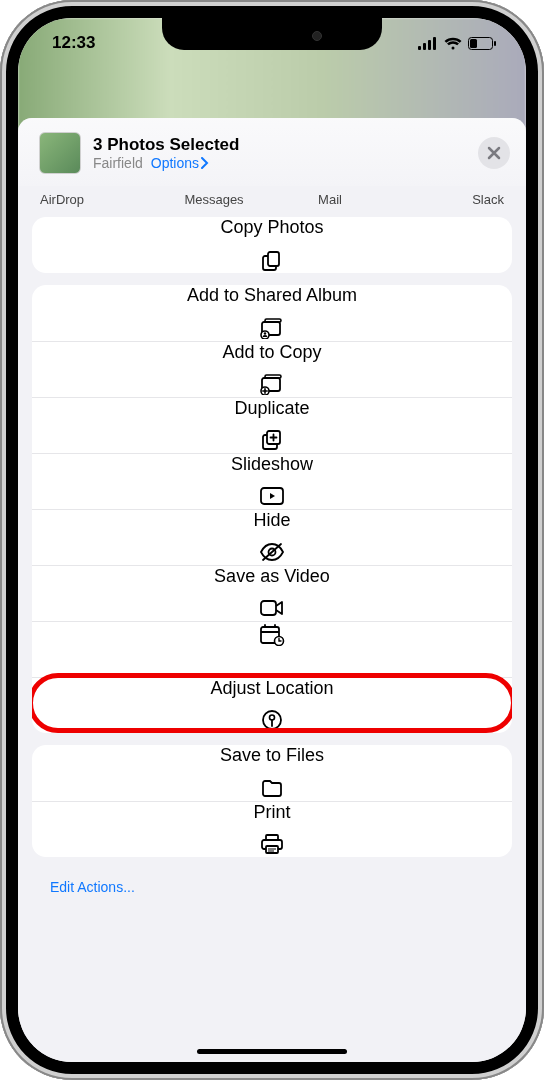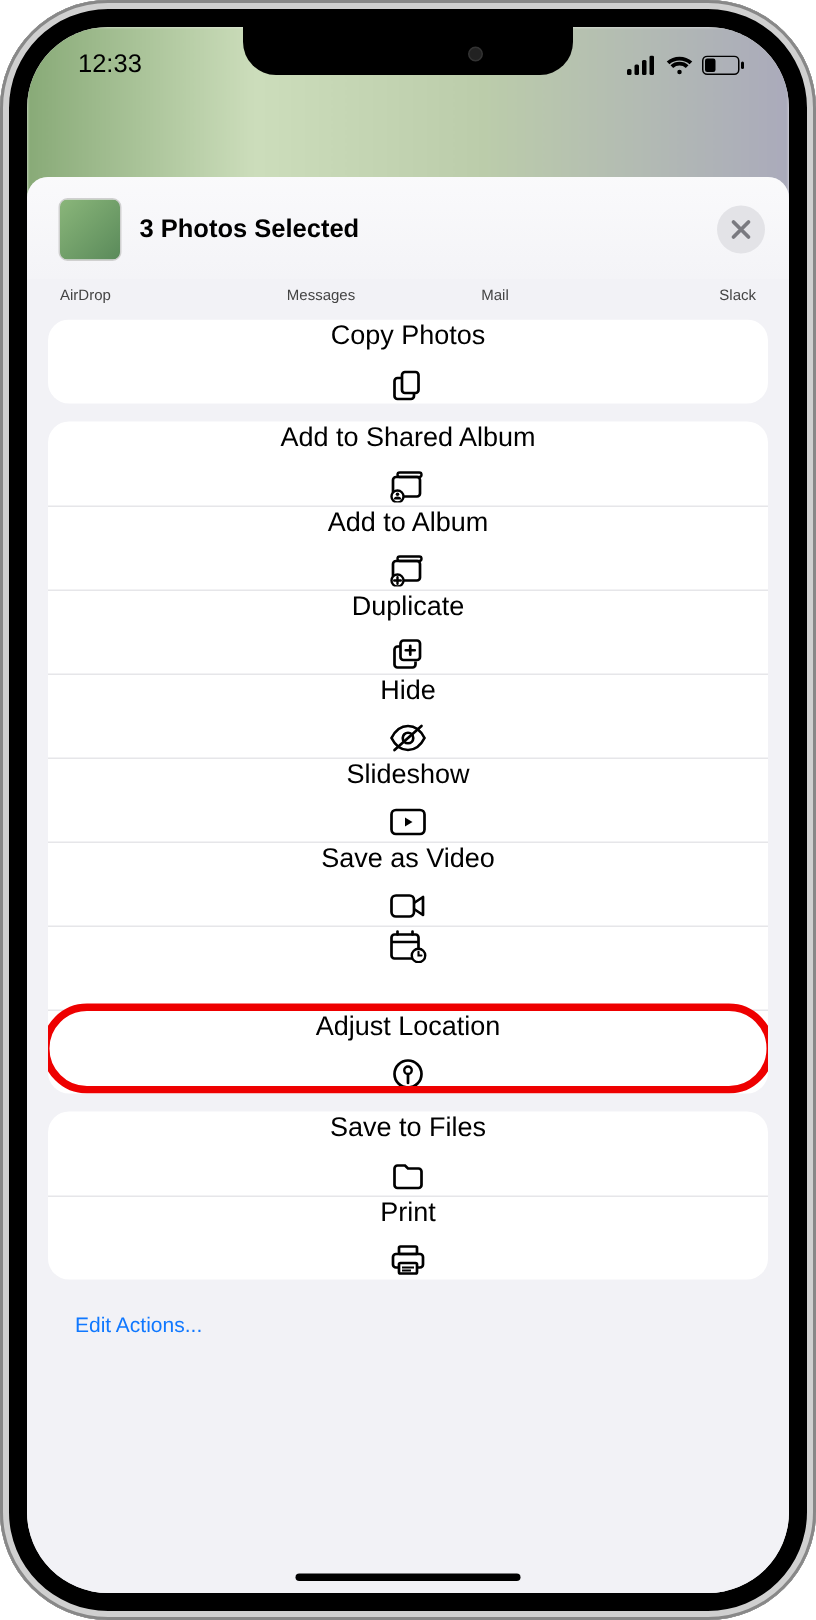--- a/index.html
+++ b/index.html
@@ -49,21 +49,21 @@
   .status-bar {
     position: absolute;
     top: 0; left: 0; right: 0;
     height: 50px;
     display: flex;
     justify-content: space-between;
     align-items: center;
     padding: 0 30px 0 34px;
     z-index: 15;
     color: #000;
-    font-weight: 400;
+    font-weight: 700;
     font-size: 17px;
   }
   .status-right { display:flex; gap:6px; align-items:center; }
   .bg-layer {
     position:absolute; top:0; left:0; right:0;
     height: 120px;
     background: linear-gradient(90deg,#8a7, #cdb 30%, #bca 60%, #aab 100%);
     filter: blur(1px);
   }
   .share-sheet {
@@ -100,21 +100,21 @@
   .sheet-title{font-size:17px;font-weight:600;color:#000;}
   .sheet-sub{font-size:14px;color:#888;display:flex;gap:8px;align-items:center;}
   .options-link{color:#1078ff;display:flex;align-items:center;gap:2px;}
   .close-btn{
     width:32px;height:32px;border-radius:50%;
     background:#e3e3e7;display:flex;align-items:center;justify-content:center;
     color:#7a7a80;
   }
   .app-row{
     display:flex;justify-content:space-between;padding:6px 22px 10px 22px;
-    font-size:10px;color:#444;
+    font-size:13px;color:#444;
   }
   .app-row span{flex:1;text-align:center;}
   .app-row span:first-child{text-align:left;}
   .app-row span:last-child{text-align:right;}
   .actions-scroll{
     flex:1;overflow:hidden;padding:0 14px 6px 14px;
     display:flex;flex-direction:column;gap:12px;
   }
   .action-group{
     background:#fff;border-radius:14px;overflow:hidden;
@@ -166,20 +166,29 @@
       </div>
     </div>
 
     <div class="bg-layer"></div>
 
     <div class="share-sheet">
       <div class="sheet-header">
         <div class="thumb"></div>
         <div class="sheet-title-block">
           <div class="sheet-title">3 Photos Selected</div>
+          <div class="sheet-sub">
+            <span>Fairfield</span>
+            <span class="options-link">
+              <span>Options</span>
+              <svg width="8" height="12" viewBox="0 0 8 12">
+                  <path d="M1 1 L6 6 L1 11" stroke="#1078ff" stroke-width="2" fill="none" stroke-linecap="round"></path>
+                </svg>
+            </span>
+          </div>
         </div>
         <div class="close-btn">
           <svg width="14" height="14" viewBox="0 0 14 14">
               <path d="M2 2 L12 12 M12 2 L2 12" stroke="#7a7a80" stroke-width="2.5" stroke-linecap="round"></path>
             </svg>
         </div>
       </div>
 
       <div class="app-row">
         <span>AirDrop</span>
@@ -208,56 +217,56 @@
               <svg width="26" height="22" viewBox="0 0 26 22">
                   <rect x="3" y="5" width="18" height="13" rx="2" fill="none" stroke="#000" stroke-width="1.8"></rect>
                   <rect x="6" y="2" width="16" height="3" rx="1.5" fill="none" stroke="#000" stroke-width="1.6"></rect>
                   <circle cx="6" cy="18" r="4" fill="#fff" stroke="#000" stroke-width="1.6"></circle>
                   <circle cx="6" cy="16.5" r="1.2" fill="#000"></circle>
                   <path d="M3.5 20 a2.5 2 0 0 1 5 0" fill="#000"></path>
                 </svg>
             </span>
           </div>
           <div class="action-row">
-            <span>Add to Album</span>
+            <span>Add to Copy</span>
             <span class="action-icon">
               <svg width="26" height="22" viewBox="0 0 26 22">
                   <rect x="3" y="5" width="18" height="13" rx="2" fill="none" stroke="#000" stroke-width="1.8"></rect>
                   <rect x="6" y="2" width="16" height="3" rx="1.5" fill="none" stroke="#000" stroke-width="1.6"></rect>
                   <circle cx="6" cy="18" r="4" fill="#fff" stroke="#000" stroke-width="1.6"></circle>
                   <path d="M6 15.8 V20.2 M3.8 18 H8.2" stroke="#000" stroke-width="1.6" stroke-linecap="round"></path>
                 </svg>
             </span>
           </div>
           <div class="action-row">
             <span>Duplicate</span>
             <span class="action-icon">
               <svg width="24" height="24" viewBox="0 0 24 24">
                   <rect x="7" y="3" width="13" height="13" rx="2" fill="none" stroke="#000" stroke-width="1.8"></rect>
                   <path d="M7 7 H5 a2 2 0 0 0-2 2 v10 a2 2 0 0 0 2 2 h10 a2 2 0 0 0 2-2 v-2" fill="none" stroke="#000" stroke-width="1.8"></path>
                   <path d="M13.5 6.5 V12.5 M10.5 9.5 H16.5" stroke="#000" stroke-width="1.8" stroke-linecap="round"></path>
                 </svg>
             </span>
           </div>
           <div class="action-row">
+            <span>Slideshow</span>
+            <span class="action-icon">
+              <svg width="26" height="20" viewBox="0 0 26 20">
+                  <rect x="2" y="2" width="22" height="16" rx="3" fill="none" stroke="#000" stroke-width="1.8"></rect>
+                  <path d="M11 7 L16 10 L11 13 Z" fill="#000"></path>
+                </svg>
+            </span>
+          </div>
+          <div class="action-row">
             <span>Hide</span>
             <span class="action-icon">
               <svg width="26" height="20" viewBox="0 0 26 20">
                   <path d="M2 10 C5 4 9 2 13 2 C17 2 21 4 24 10 C21 16 17 18 13 18 C9 18 5 16 2 10 Z" fill="none" stroke="#000" stroke-width="1.8"></path>
                   <circle cx="13" cy="10" r="3.5" fill="none" stroke="#000" stroke-width="1.8"></circle>
                   <path d="M4 18 L22 2" stroke="#000" stroke-width="1.8" stroke-linecap="round"></path>
-                </svg>
-            </span>
-          </div>
-          <div class="action-row">
-            <span>Slideshow</span>
-            <span class="action-icon">
-              <svg width="26" height="20" viewBox="0 0 26 20">
-                  <rect x="2" y="2" width="22" height="16" rx="3" fill="none" stroke="#000" stroke-width="1.8"></rect>
-                  <path d="M11 7 L16 10 L11 13 Z" fill="#000"></path>
                 </svg>
             </span>
           </div>
           <div class="action-row">
             <span>Save as Video</span>
             <span class="action-icon">
               <svg width="26" height="18" viewBox="0 0 26 18">
                   <rect x="2" y="2" width="15" height="14" rx="3" fill="none" stroke="#000" stroke-width="1.8"></rect>
                   <path d="M17 7 L23 3 V15 L17 11" fill="none" stroke="#000" stroke-width="1.8" stroke-linejoin="round"></path>
                 </svg>

